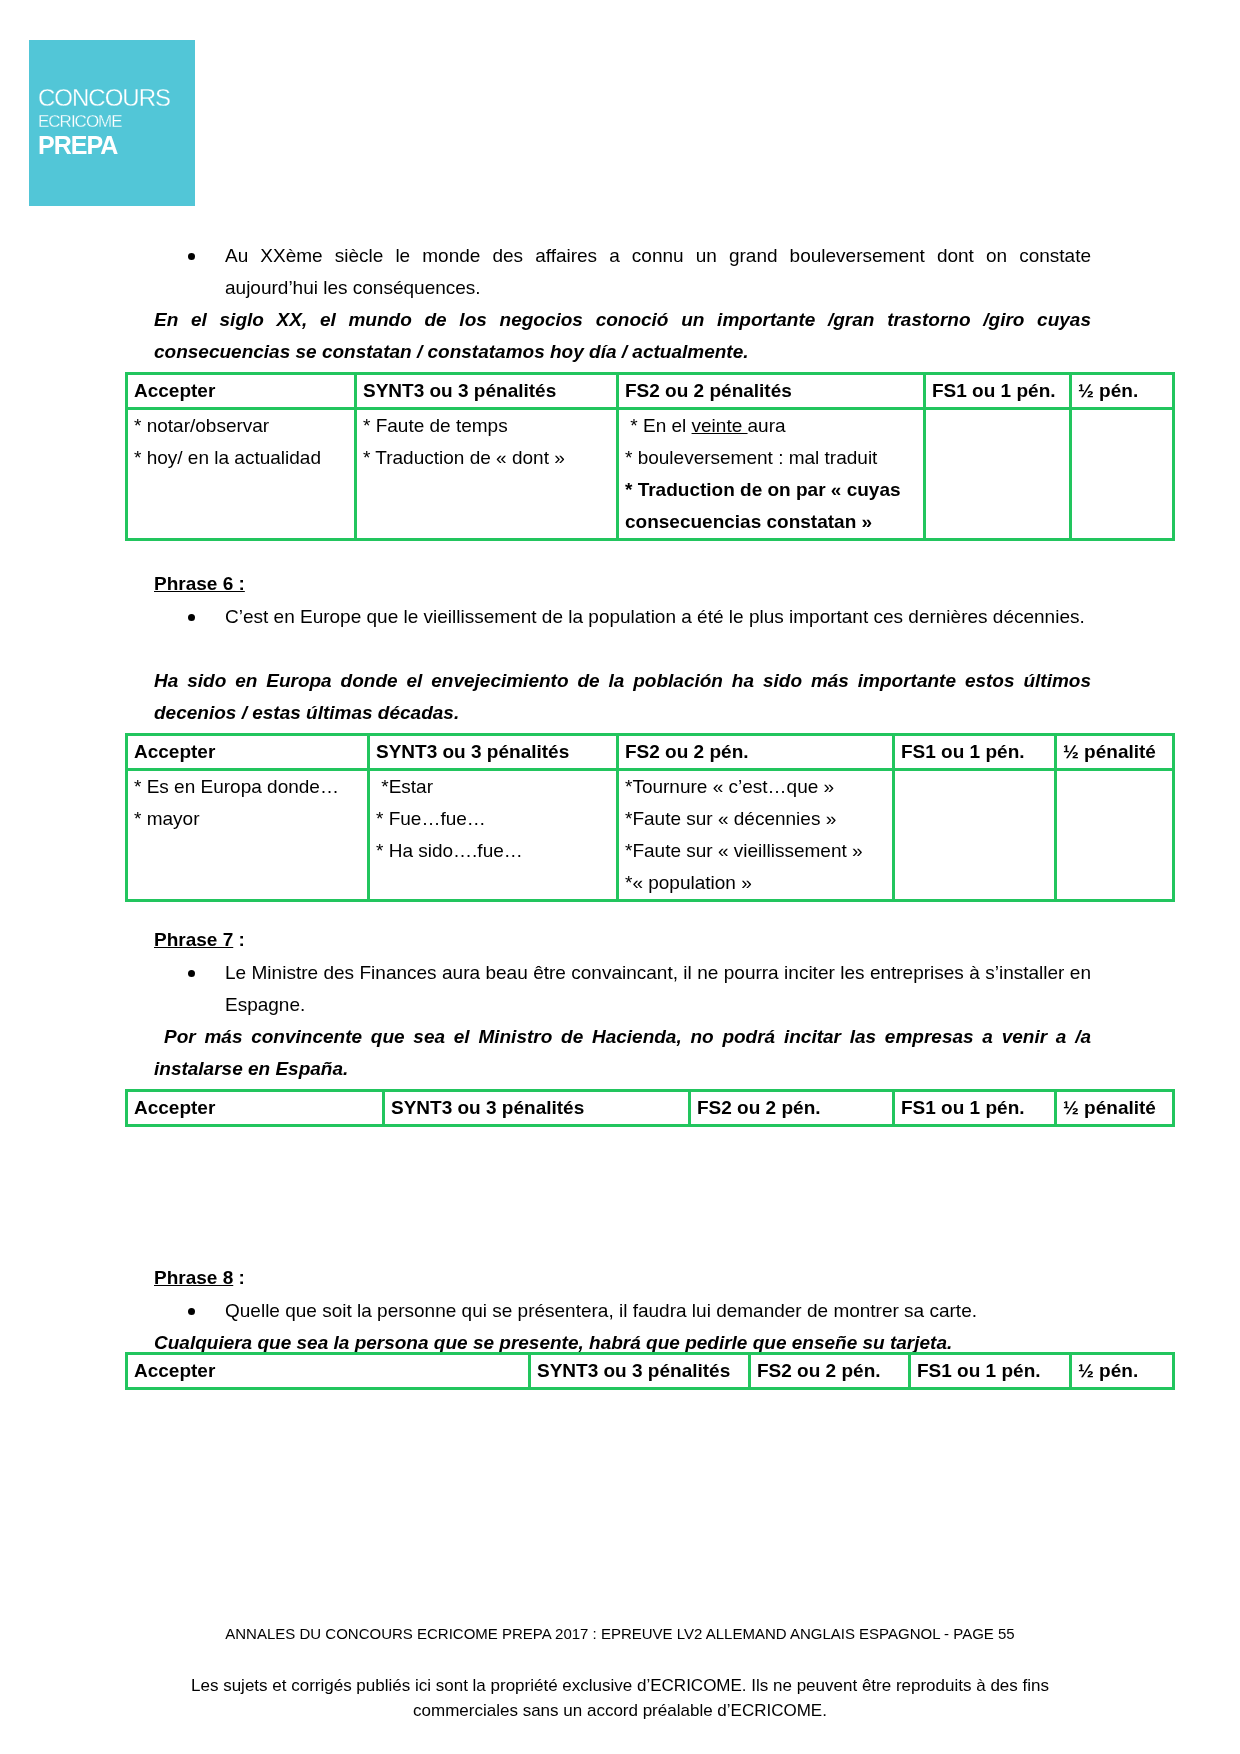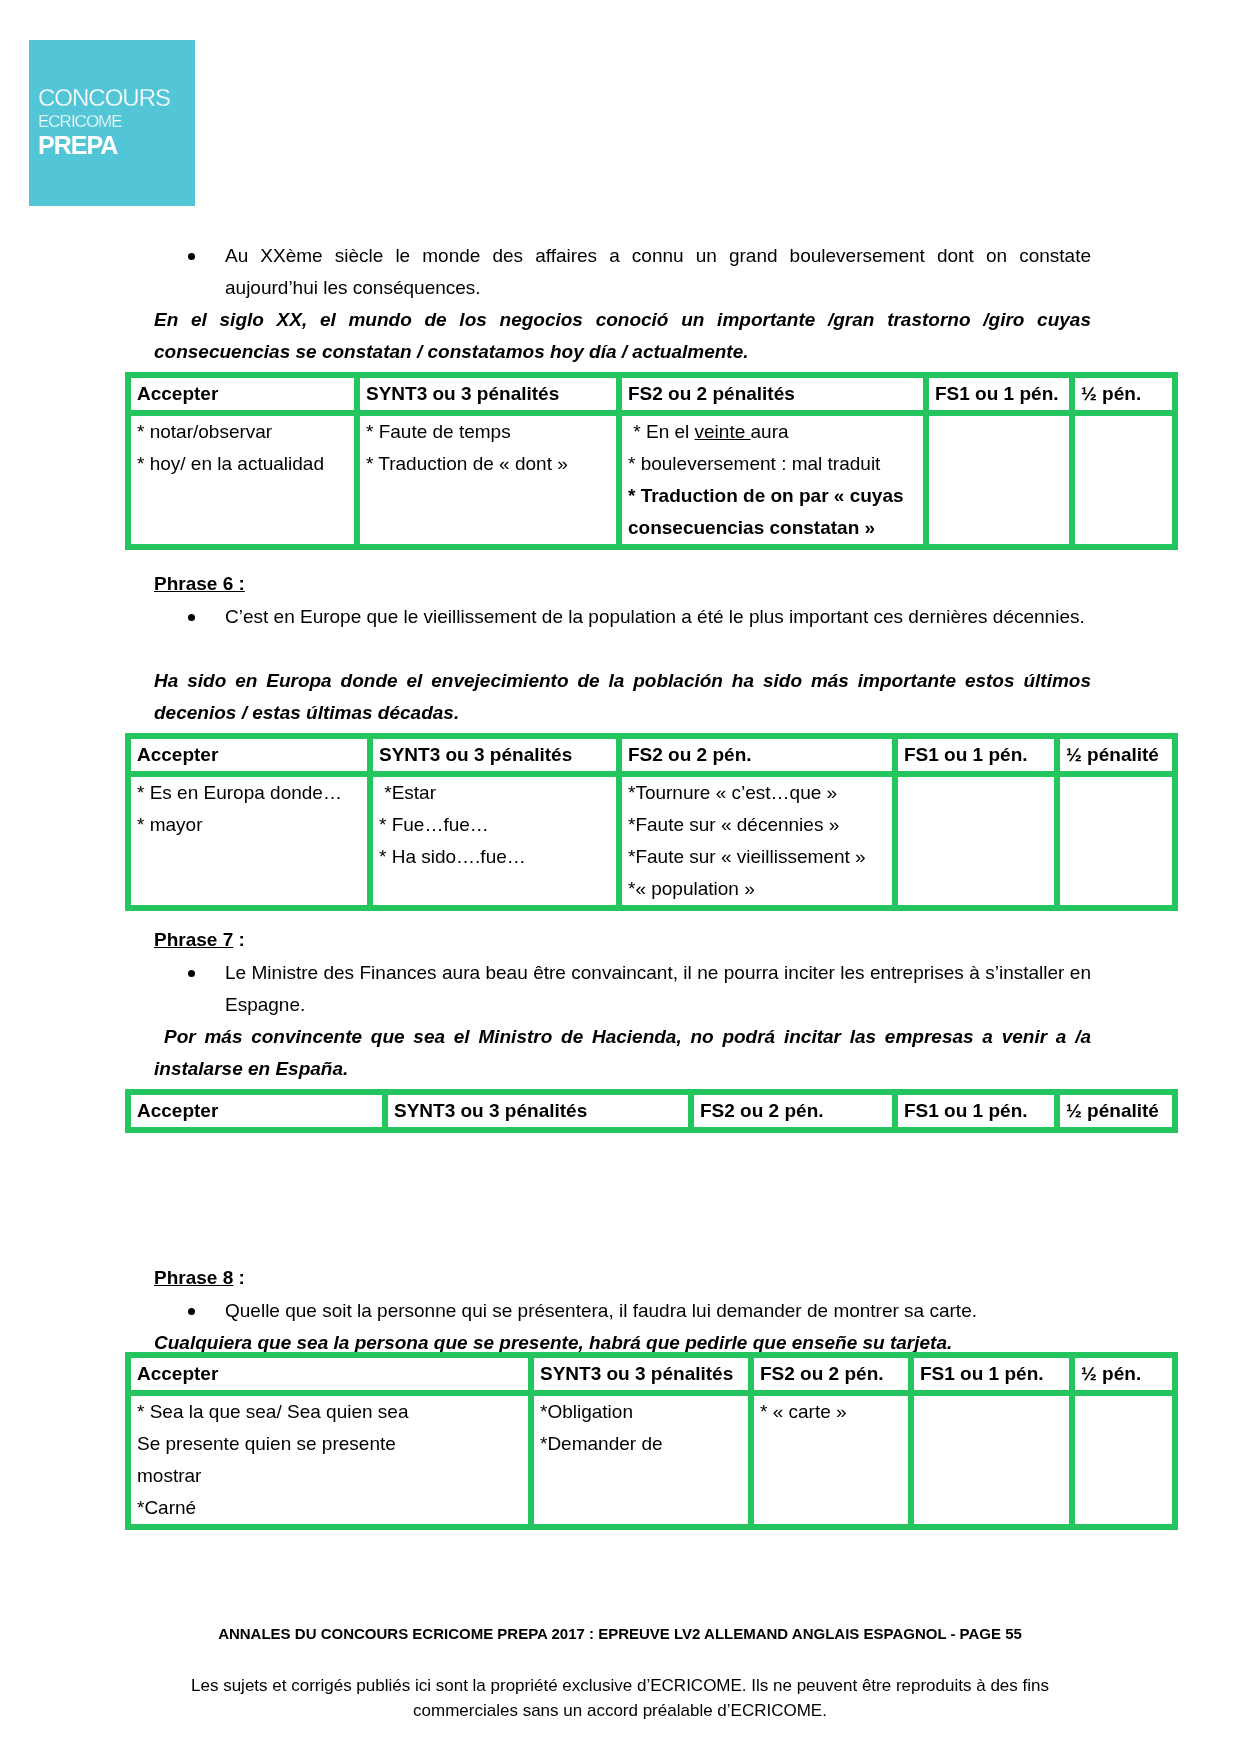--- a/index.html
+++ b/index.html
@@ -37,28 +37,28 @@
     }
     .heading {
       position: absolute; left: 154px; font-size: 19px; font-weight: bold; line-height: 32px;
     }
     .heading .u { text-decoration: underline; }
     table.grid {
       position: absolute; border-collapse: collapse; table-layout: fixed;
       font-size: 19px;
     }
     table.grid td, table.grid th {
-      border: 6px solid #22c55e; vertical-align: top; padding: 0 6px;
+      border: 3px solid #22c55e; vertical-align: top; padding: 0 6px;
       line-height: 32px; text-align: left;
     }
     table.grid th { font-weight: bold; height: 30px; }
     table.grid td div { white-space: nowrap; }
     .footer1 {
       position: absolute; left: 0; width: 1240px; top: 1625px; text-align: center;
-      font-size: 15px; font-weight: bold;
+      font-size: 15px; font-weight: normal;
     }
     .footer2 {
       position: absolute; left: 150px; width: 940px; top: 1673px; text-align: center;
       font-size: 17px; line-height: 25px;
     }
     .ul { text-decoration: underline; }
   </style>
 </head>
 <body>
 
@@ -195,34 +195,17 @@
       <col style="width:103px">
     </colgroup>
   <tbody>
       <tr>
     <th>Accepter</th>
     <th>SYNT3 ou 3 pénalités</th>
     <th>FS2 ou 2 pén.</th>
     <th>FS1 ou 1 pén.</th>
     <th>½ pén.</th>
   </tr>
-  <tr style="height:129px;">
-    <td>
-      <div>* Sea la que sea/ Sea quien sea</div>
-      <div>Se presente quien se presente</div>
-      <div>mostrar</div>
-      <div>*Carné</div>
-    </td>
-    <td>
-      <div>*Obligation</div>
-      <div>*Demander de</div>
-    </td>
-    <td>
-      <div>* « carte »</div>
-    </td>
-    <td></td>
-    <td></td>
-  </tr>
 </tbody>
   </table>
 
 <div class="footer1">ANNALES DU CONCOURS ECRICOME PREPA 2017 : EPREUVE LV2 ALLEMAND ANGLAIS ESPAGNOL - PAGE 55</div>
 <div class="footer2">Les sujets et corrigés publiés ici sont la propriété exclusive d’ECRICOME. Ils ne peuvent être reproduits à des fins commerciales sans un accord préalable d’ECRICOME.</div>
 
 </body></html>

